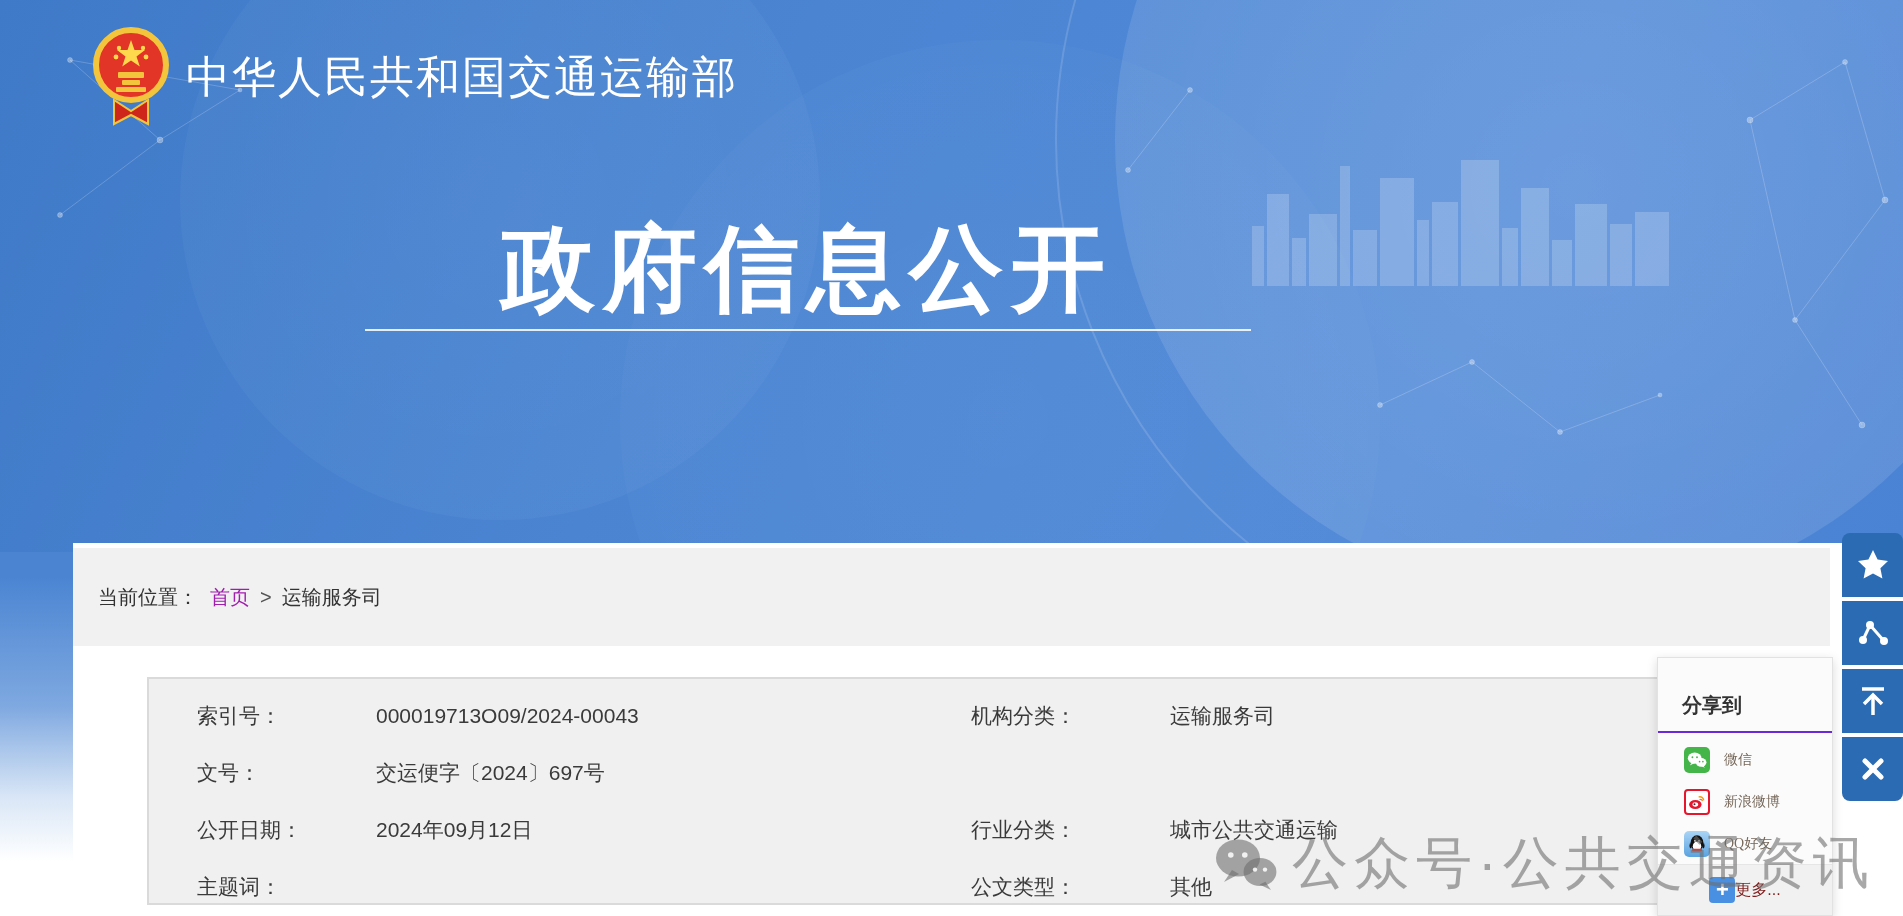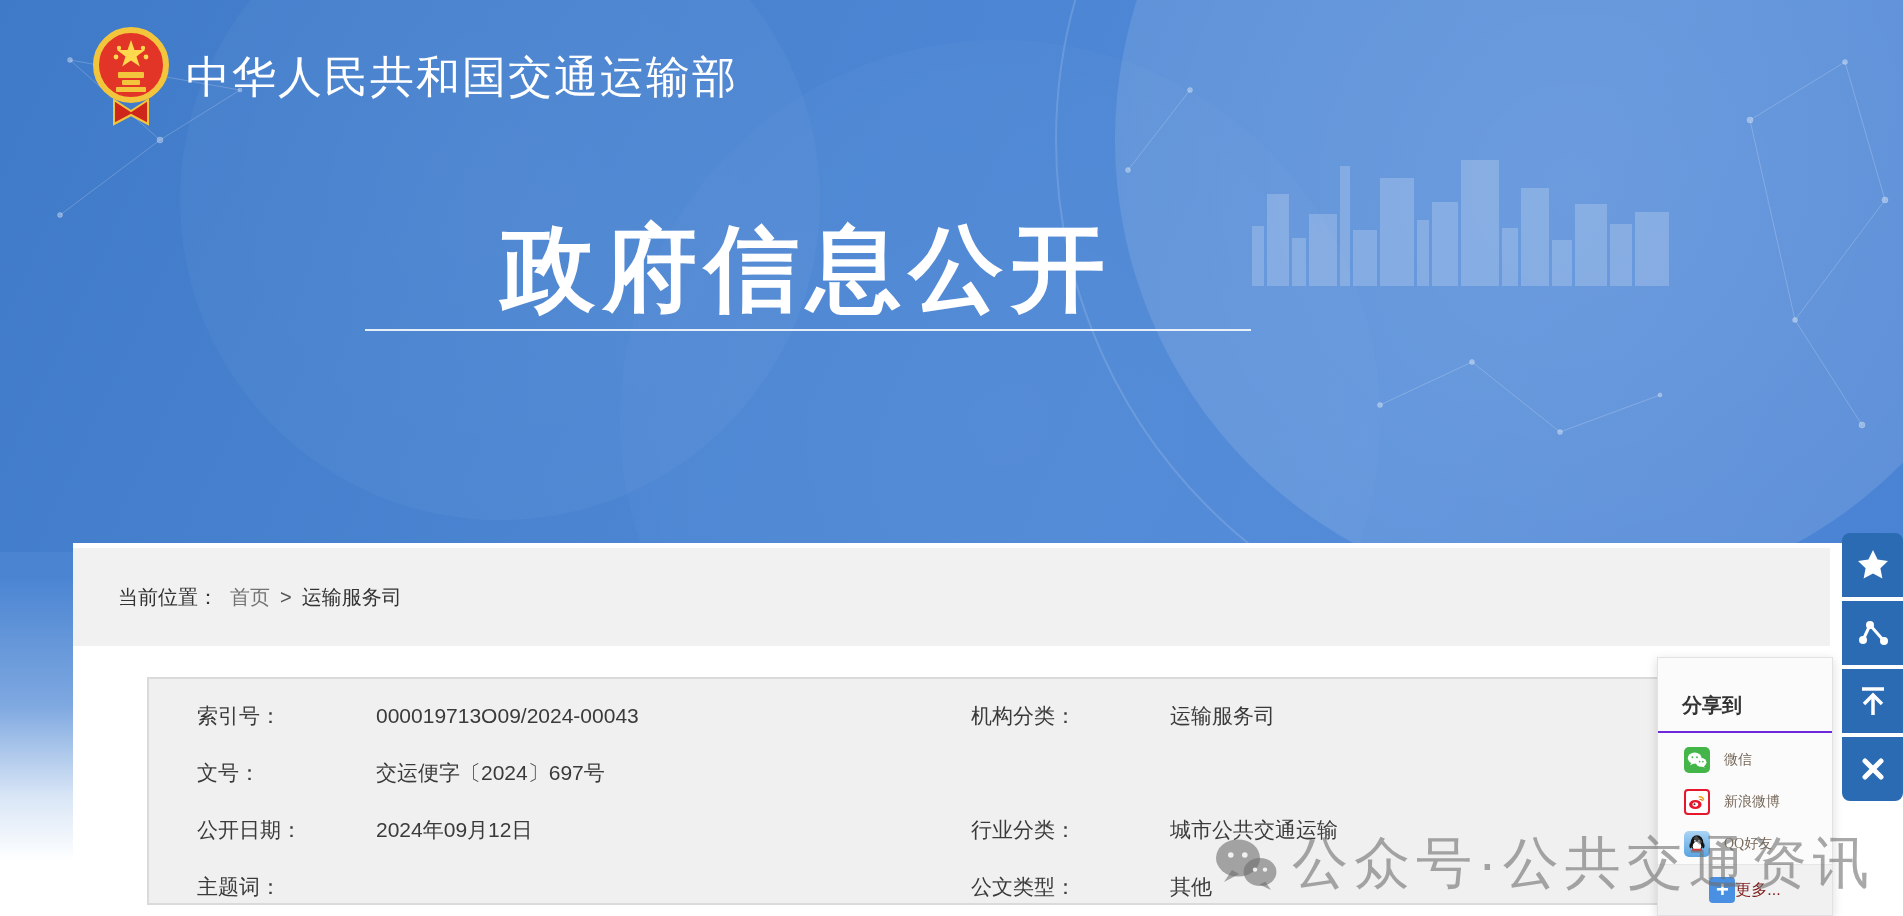--- a/index.html
+++ b/index.html
@@ -45,24 +45,24 @@
     color:#ffffff; font-size:94px; font-weight:bold; letter-spacing:8px; white-space:nowrap;
   }
   .title-underline {
     position:absolute; left:365px; top:329px; width:886px; height:2px;
     background:rgba(255,255,255,0.85);
   }
   
   .wrapper { position:absolute; left:73px; top:543px; width:1830px; height:373px; background:#ffffff; }
   .crumb-band {
     position:absolute; left:0; top:5px; width:1757px; height:98px; background:#f1f1f2;
-    display:flex; align-items:center; padding-left:45px;
+    display:flex; align-items:center; padding-left:25px;
     font-size:20px; color:#333333;
   }
-  .crumb-band a { color:#737373; text-decoration:none; }
+  .crumb-band a { color:#a21caf; text-decoration:none; }
   .crumb-sep { margin:0 10px; color:#555; }
   .crumb-label { margin-right:12px; }
   .info-card {
     position:absolute; left:74px; top:134px; width:1606px; height:228px;
     background:#f0f0f0; border:2px solid #dadada; padding-top:8px;
   }
   .info-row { display:flex; height:57px; align-items:center; }
   .info-cell { width:801px; display:flex; align-items:center; font-size:21px; color:#3a3a3a;gap:24px; }
   .info-cell.left  .lbl { margin-left:48px; width:155px; }
   .info-cell.right .lbl { margin-left:21px; width:175px; }

